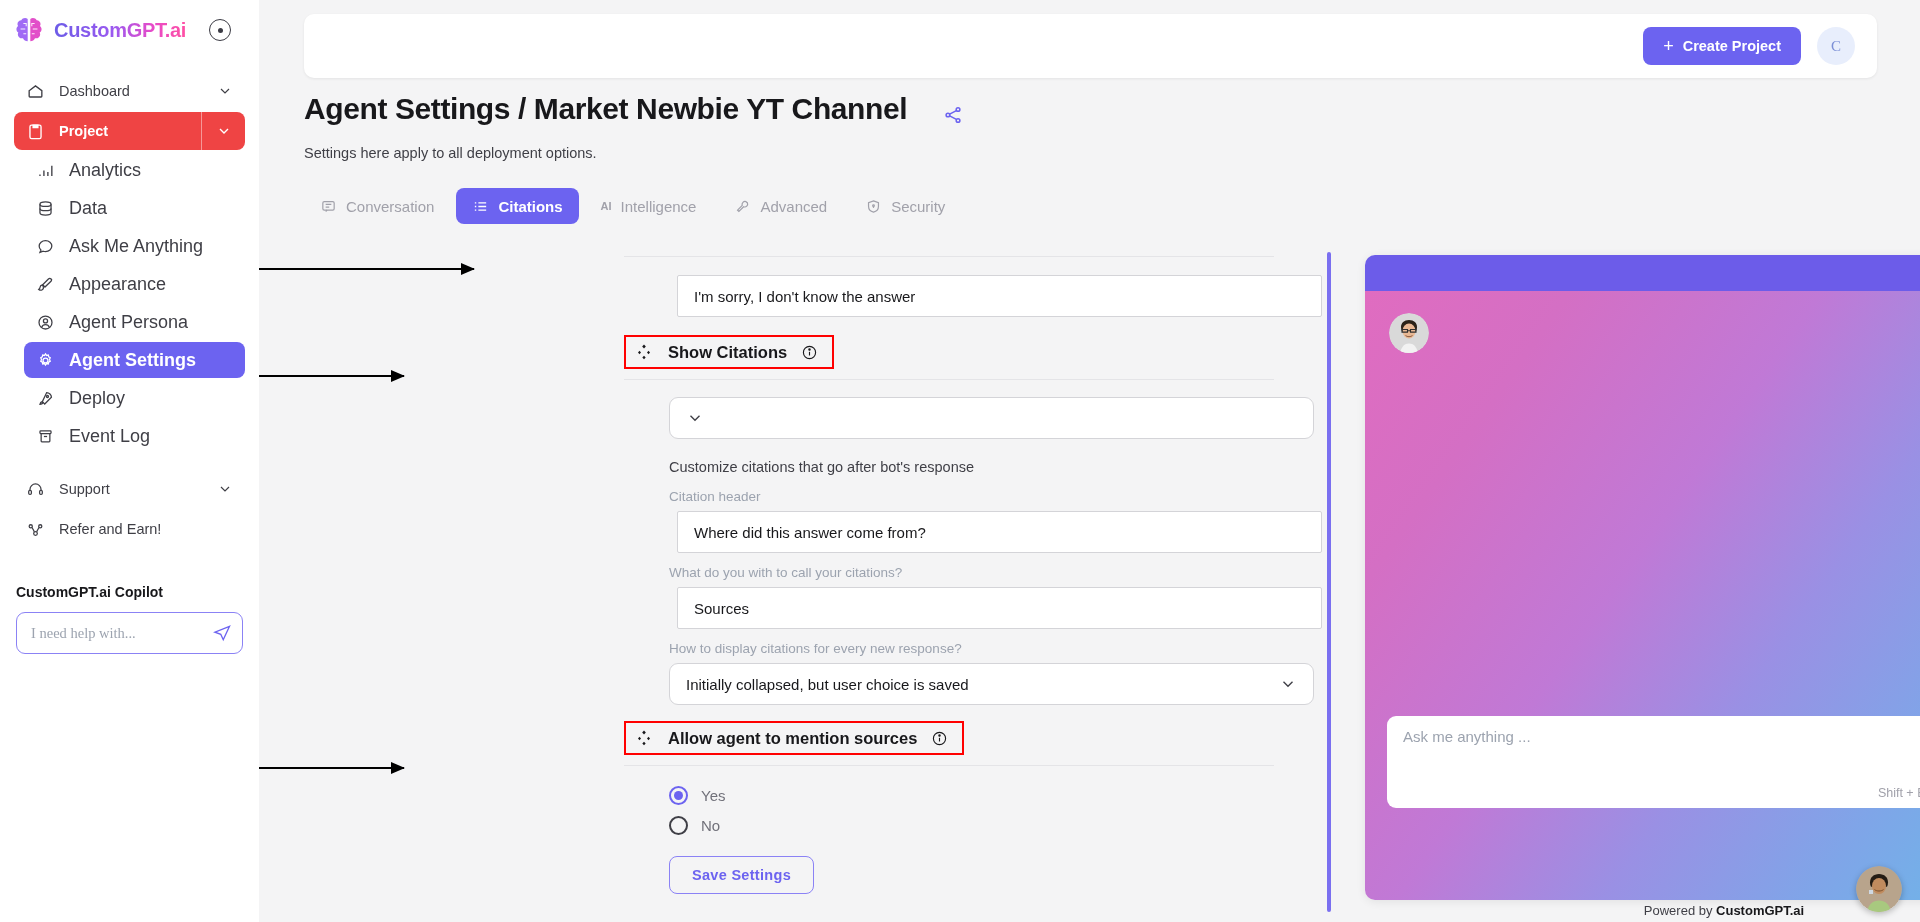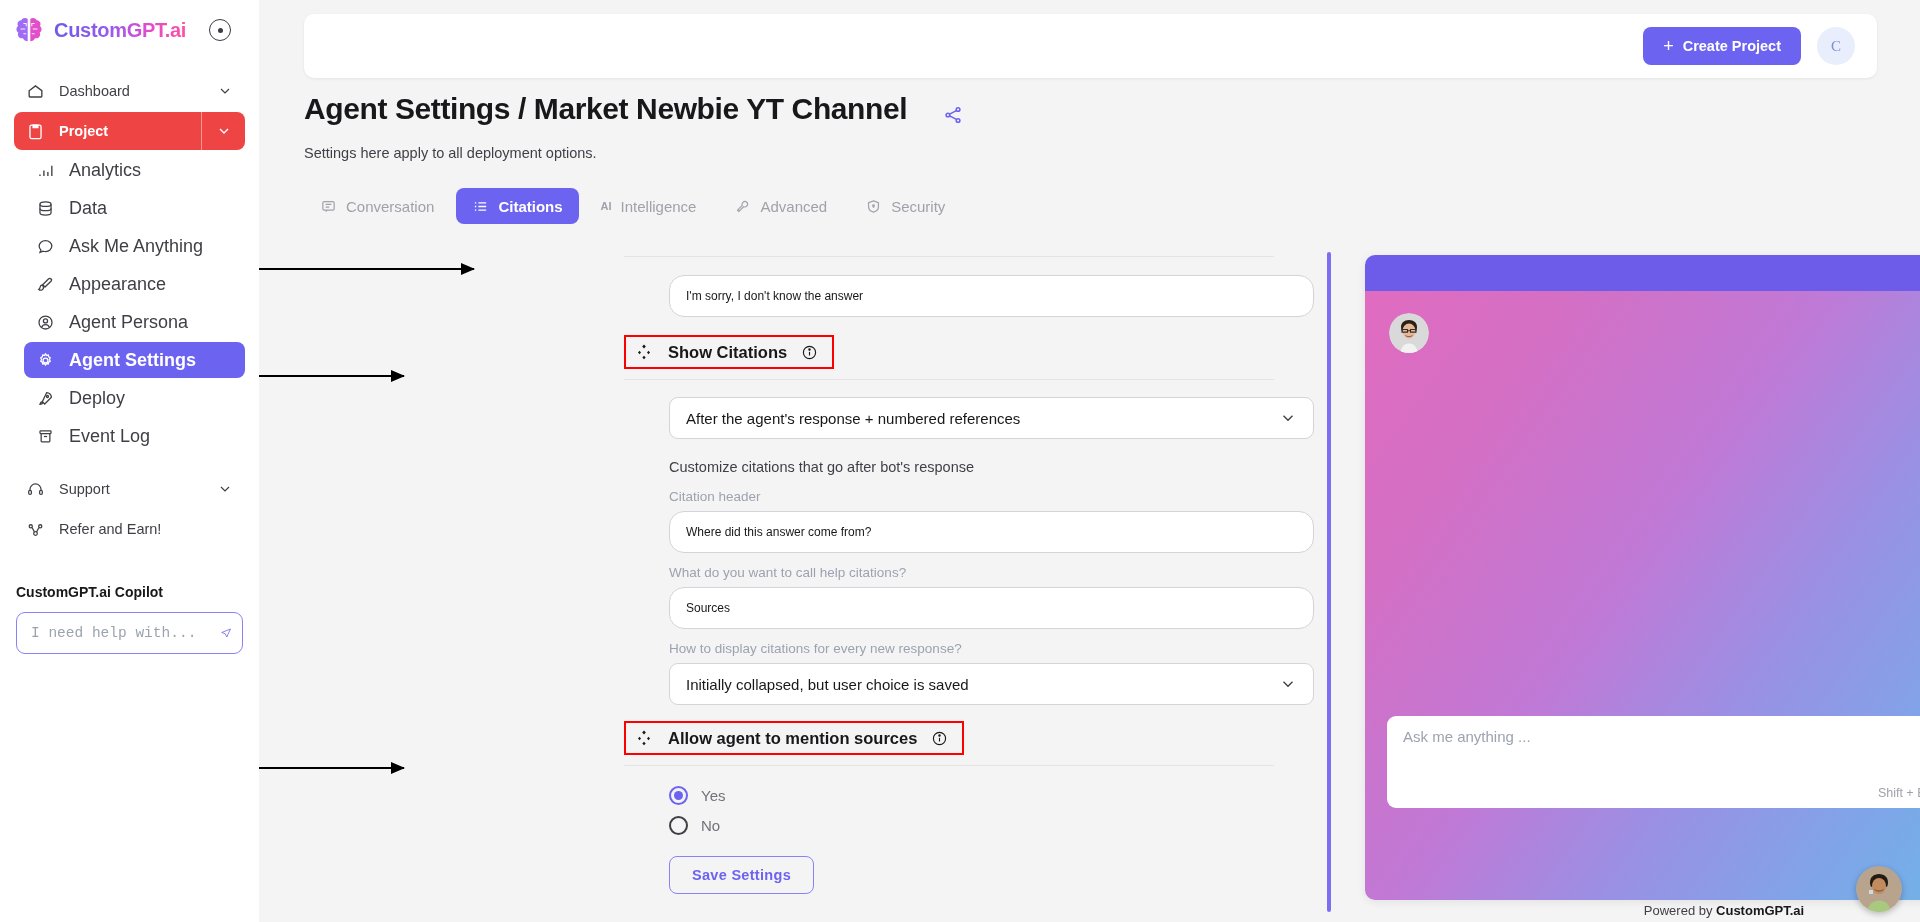--- a/index.html
+++ b/index.html
@@ -58,21 +58,21 @@
   .caret { width: 16px; height: 16px; flex: 0 0 16px; }
 
   .copilot-wrap { padding: 34px 16px 0 16px; }
   .copilot-title { font-size: 14px; font-weight: bold; color: #18181b; margin-bottom: 12px; }
   .copilot-box {
     height: 42px; border: 1.5px solid #8b82f5; border-radius: 9px;
     display: flex; align-items: center; padding: 0 10px 0 14px; background: #fff;
   }
   .copilot-box input {
     flex: 1; border: none; outline: none; font-size: 14.5px; color: #737373;
-    font-family: Liberation Mono, monospace; background: transparent;
+    font-family: Liberation Serif, serif; background: transparent;
   }
   .copilot-box input::placeholder { color: #9ca3af; }
 
   
   #main {
     flex: 1; height: 922px; background: #f4f4f5; position: relative; overflow: hidden;
   }
   .topbar {
     position: absolute; left: 45px; top: 14px; right: 43px; height: 64px;
     background: #fff; border-radius: 10px; box-shadow: 0 1px 3px rgba(0,0,0,.07);
@@ -107,23 +107,23 @@
     display: flex; align-items: center; gap: 14px; font-size: 16.5px;
     font-weight: bold; color: #18181b; padding: 6px 8px 6px 6px;
   }
   .section-head.boxed { border: 2.5px solid #ff0000; display: inline-flex; padding: 5px 14px 5px 8px; }
   .handle { width: 20px; height: 20px; flex: 0 0 20px; }
   .info-ico { width: 17px; height: 17px; flex: 0 0 17px; }
   .divider { height: 1px; background: #e4e4e7; margin: 10px 0 0 0; }
 
   .field-indent { padding-left: 45px; }
   .txt-input {
-    width: 645px; height: 42px; border: 1.2px solid #d4d4d8; border-radius: 15px;
-    background: #fff; padding: 0 16px; font-size: 12px; color: #18181b;
-    font-family: inherit; outline: none;
+    width: 645px; height: 42px; border: 1.2px solid #d4d4d8; border-radius: 2px;
+    background: #fff; padding: 0 16px; font-size: 15px; color: #18181b;
+    font-family: inherit; outline: none; margin-left: 8px;
   }
   .sel-box {
     width: 645px; height: 42px; border: 1.2px solid #d4d4d8; border-radius: 9px;
     background: #fff; padding: 0 16px; font-size: 15px; color: #18181b;
     display: flex; align-items: center; cursor: pointer;
   }
   .sel-box .val { flex: 1; }
   .helper { font-size: 14.5px; color: #3f3f46; }
   .sublabel { font-size: 13.5px; color: #9ca3af; }
   .radio-row { display: flex; align-items: center; gap: 13px; font-size: 15px; color: #71717a; height: 30px; }
@@ -410,32 +410,31 @@
             <circle cx="12" cy="12" r="8.6"></circle>
               <path d="M12 11v5.2"></path>
               <circle cx="12" cy="7.9" r=".95" fill="#18181b"></circle>
           </svg>
         </div>
       </div>
       <div class="divider"></div>
 
       <div class="field-indent" style="margin-top:17px">
         <div class="sel-box">
-          <span class="val">After the agent's response + numbered references</span>
           <svg style="width:18px;height:18px" viewBox="0 0 24 24" fill="none" stroke="#3f3f46" stroke-width="1.8">
               <path d="M6 9l6 6 6-6"></path>
             </svg>
         </div>
 
         <div class="helper" style="margin-top:20px">Customize citations that go after bot's response</div>
 
         <div class="sublabel" style="margin-top:14px">Citation header</div>
         <input class="txt-input" style="margin-top: 7px;" value="Where did this answer come from?">
 
-        <div class="sublabel" style="margin-top:12px">What do you want to call help citations?</div>
+        <div class="sublabel" style="margin-top:12px">What do you with to call your citations?</div>
         <input class="txt-input" style="margin-top: 7px;" value="Sources">
 
         <div class="sublabel" style="margin-top:12px">How to display citations for every new response?</div>
         <div class="sel-box" style="margin-top:7px">
           <span class="val">Initially collapsed, but user choice is saved</span>
           <svg style="width:18px;height:18px" viewBox="0 0 24 24" fill="none" stroke="#3f3f46" stroke-width="1.8">
               <path d="M6 9l6 6 6-6"></path>
             </svg>
         </div>
       </div>

